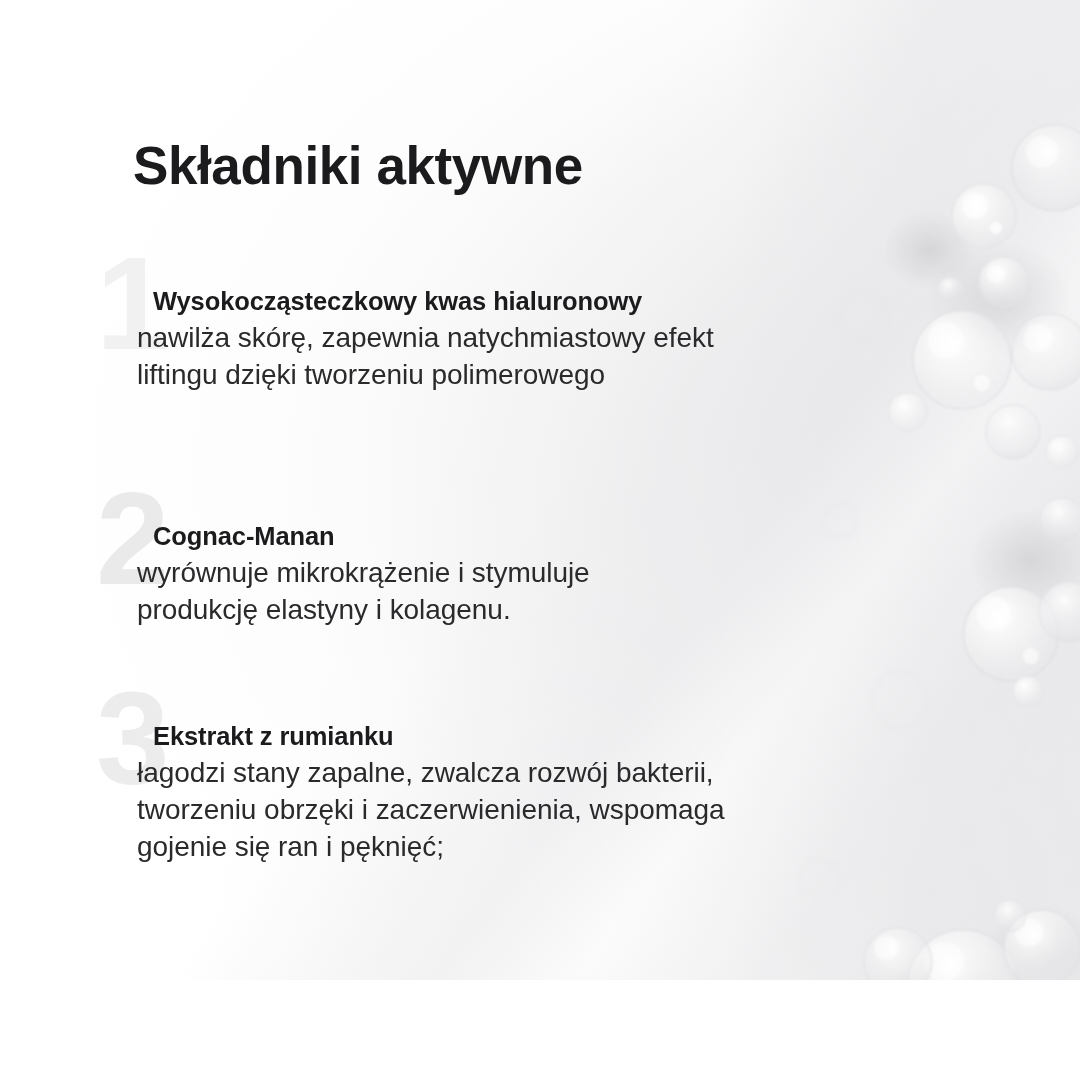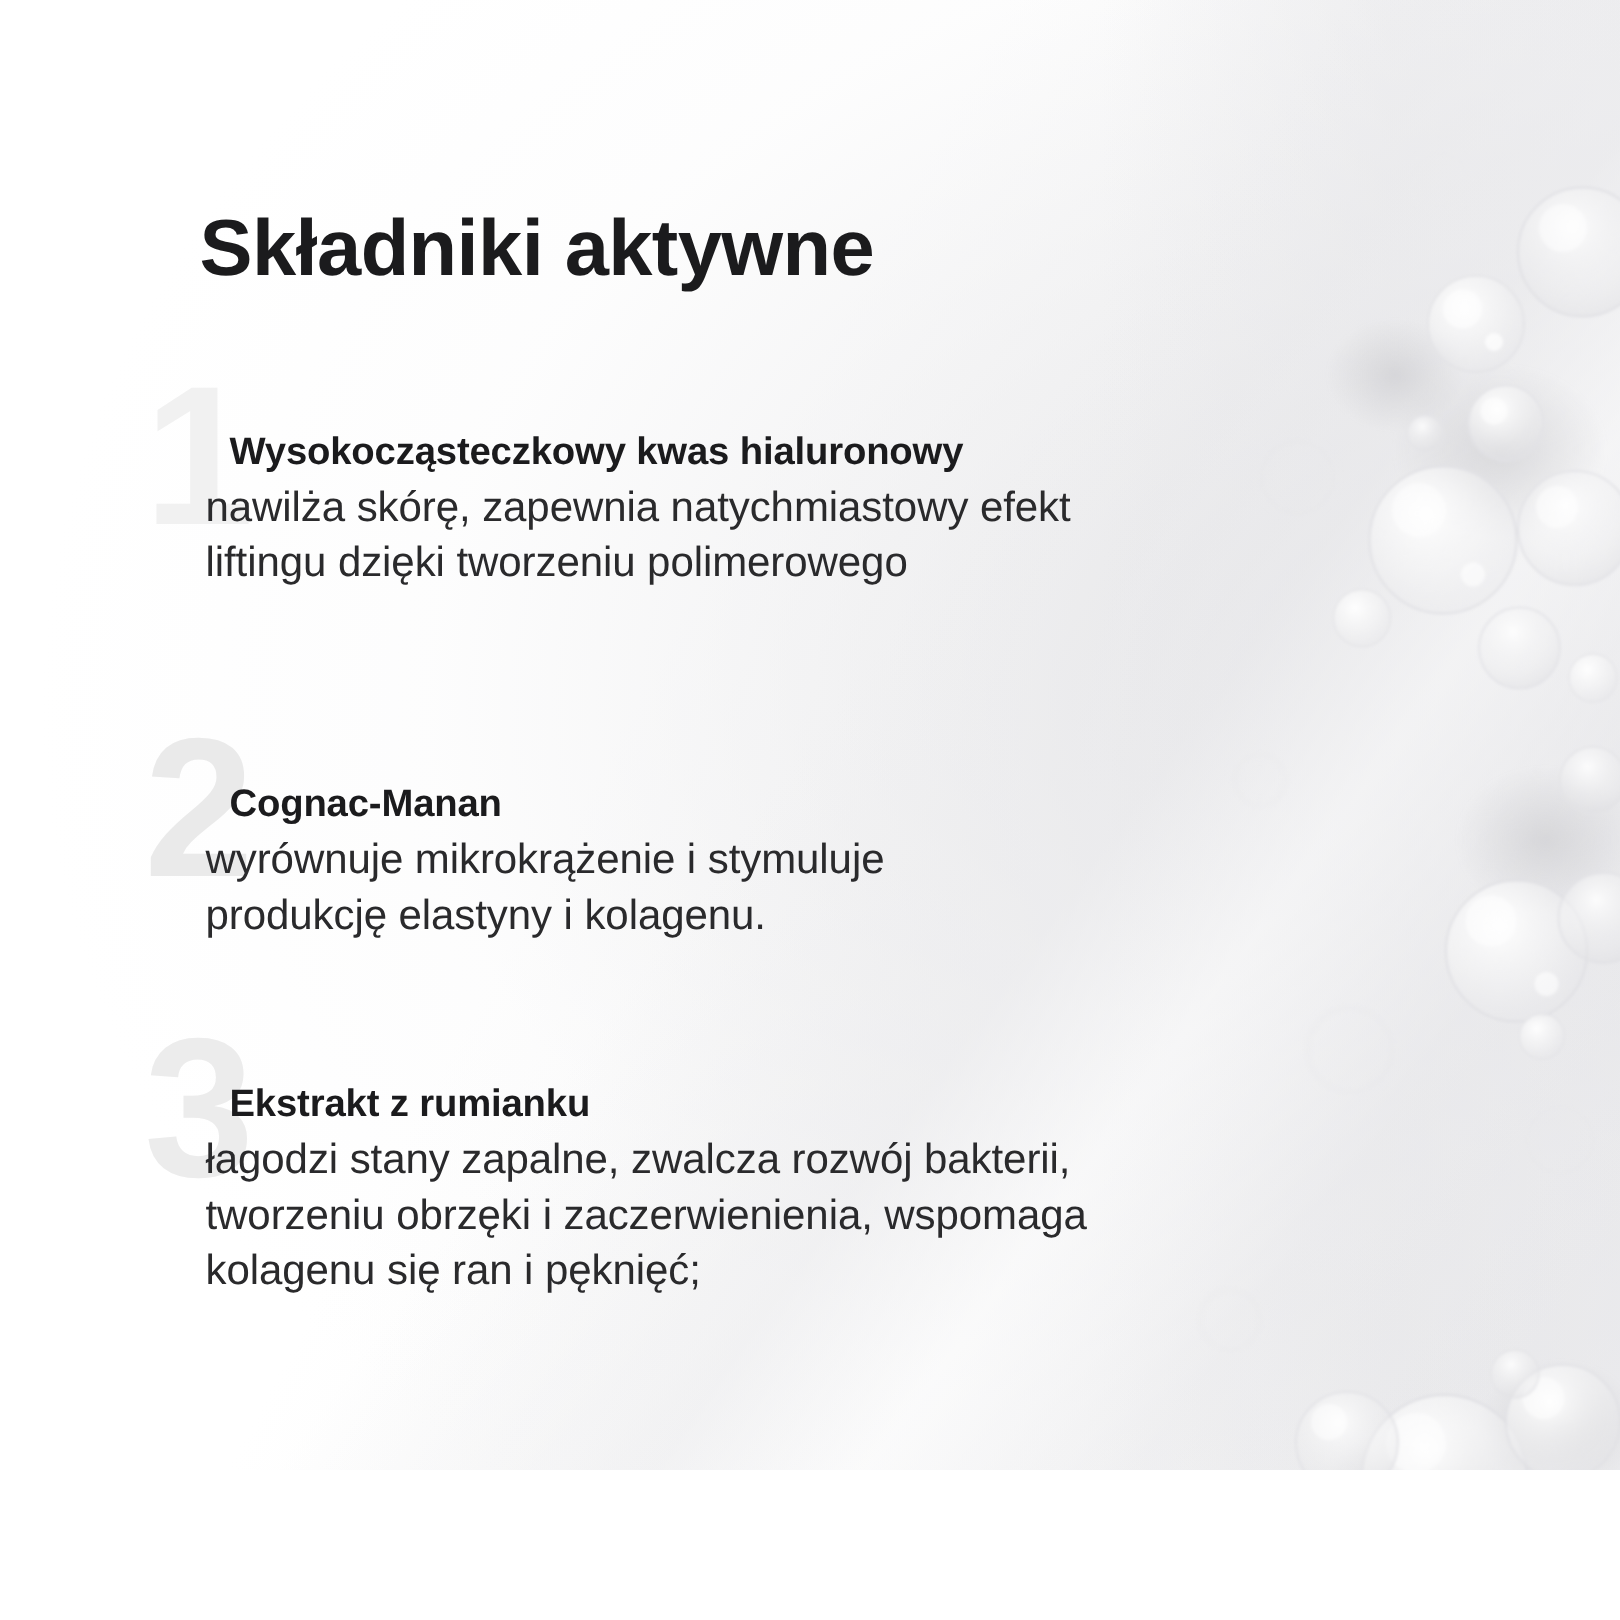--- a/index.html
+++ b/index.html
@@ -258,19 +258,19 @@
       </div>
     </div>
 
     <div class="ingredient ingredient-3">
       <span class="num num-3">3</span>
       <div class="ing-text">
         <p class="ing-title">Ekstrakt z rumianku</p>
         <p class="ing-desc">
           <span class="ln">łagodzi stany zapalne, zwalcza rozwój bakterii,</span>
           <span class="ln">tworzeniu obrzęki i zaczerwienienia, wspomaga</span>
-          <span class="ln">kolagenu się ran i pęknięć;</span>
+          <span class="ln">gojenie się ran i pęknięć;</span>
         </p>
       </div>
     </div>
 
   </div>
 </div>
 
 </body></html>

